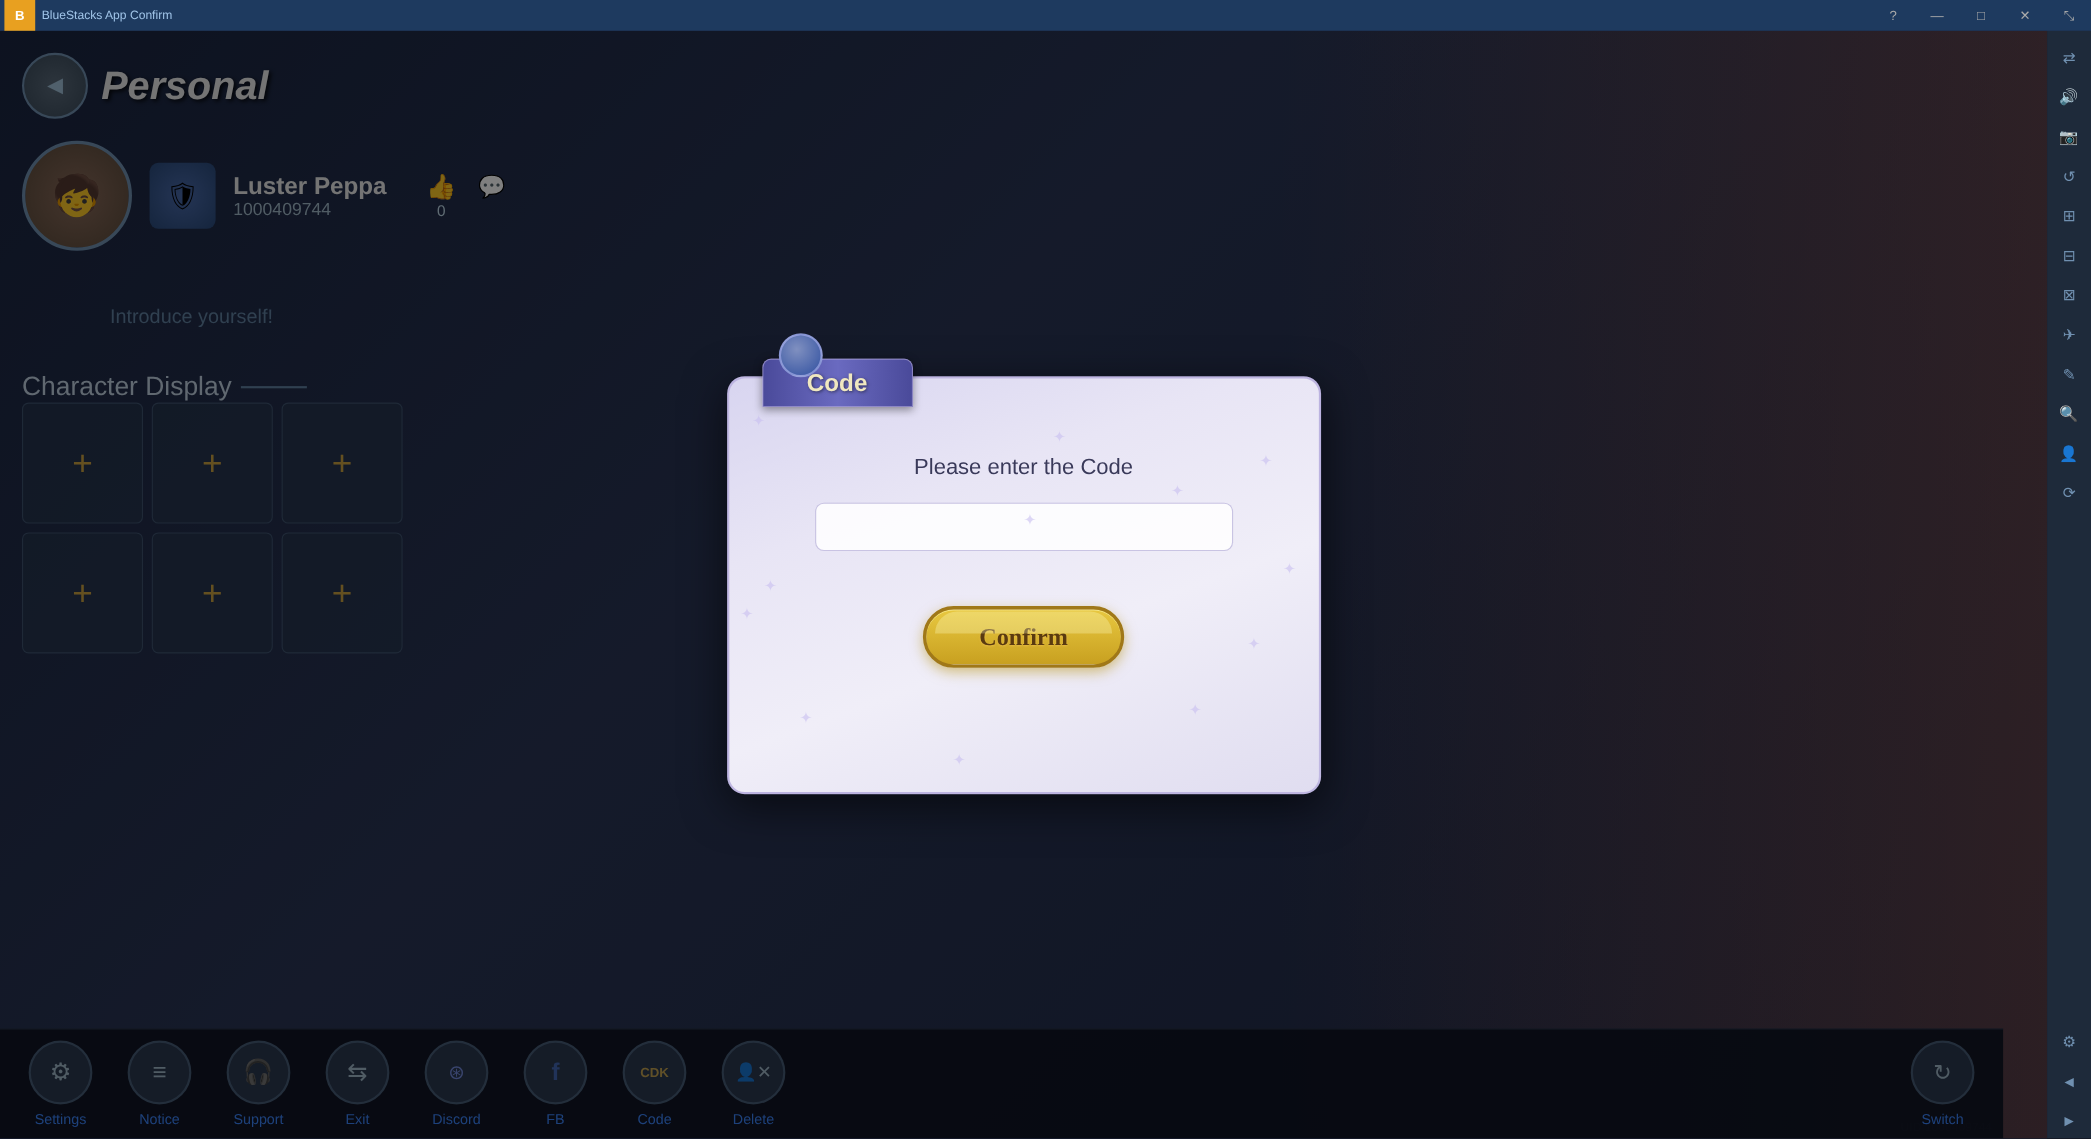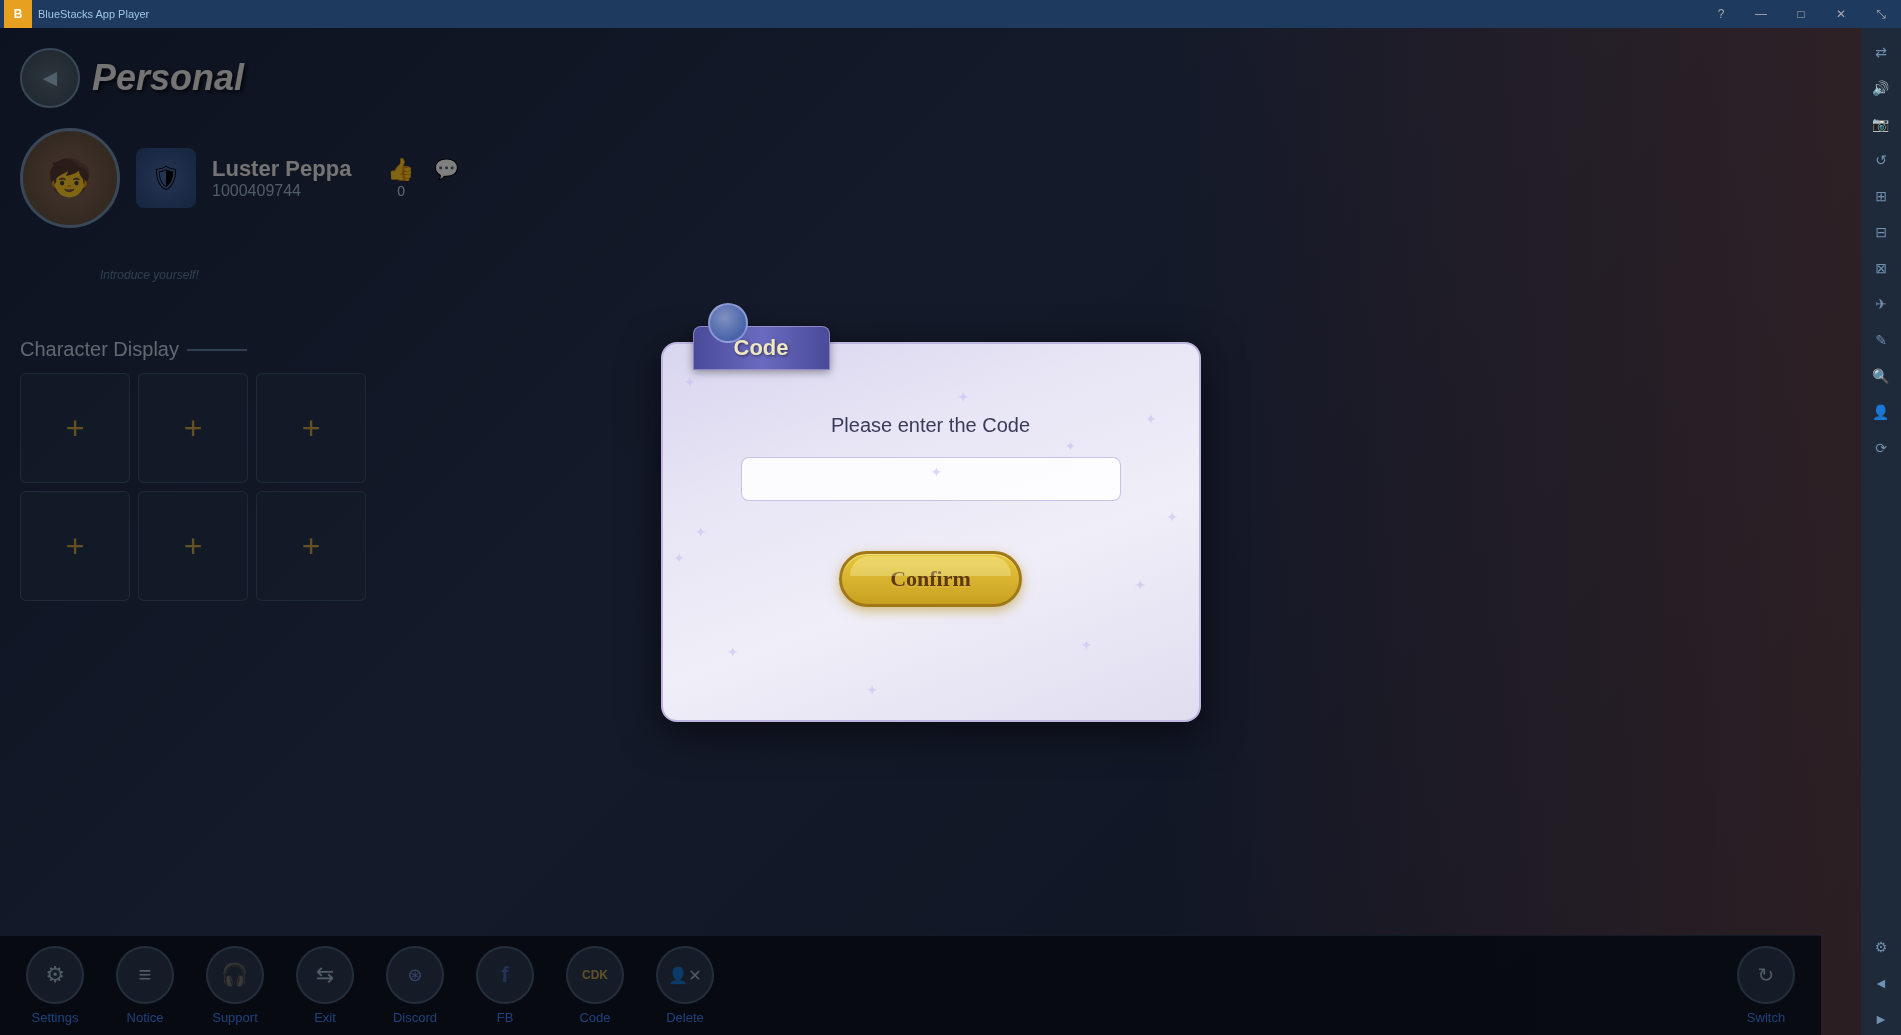--- a/index.html
+++ b/index.html
@@ -165,37 +165,35 @@
       font-size: 20px;
     }
     .action-count {
       font-size: 14px;
       color: #c0d8e8;
     }
 
     
     .introduce-text {
       position: absolute;
-      top: 240px; left: 100px;
+      top: 250px; left: 100px;
       color: #6080a0;
-      font-size: 12px;
+      font-size: 18px;
       z-index: 10;
-      font-style: italic;
     }
 
     
     .character-display {
       position: absolute;
       top: 310px; left: 20px;
       z-index: 10;
     }
     .char-display-title {
       color: #c0d0e0;
-      font-size: 20px;
-      margin-bottom: 12px;
+      font-size: 24px;
       display: flex;
       align-items: center;
       gap: 8px;
     }
     .char-display-title::after {
       content: '';
       display: inline-block;
       width: 60px; height: 2px;
       background: #6080a0;
     }
@@ -361,21 +359,21 @@
       top: 2px; left: 8px; right: 8px; height: 40%;
       background: rgba(255,255,200,0.3);
       border-radius: 20px 20px 0 0;
     }
   </style>
 </head>
 <body>
 
 <div class="titlebar">
   <div class="titlebar-logo">B</div>
-  <span class="titlebar-app-name">BlueStacks App Player</span>
+  <span class="titlebar-app-name">BlueStacks App Confirm</span>
   <div class="titlebar-controls">
     <div class="titlebar-btn">?</div>
     <div class="titlebar-btn">—</div>
     <div class="titlebar-btn">□</div>
     <div class="titlebar-btn close">✕</div>
     <div class="titlebar-btn">⤡</div>
   </div>
 </div>
 
 <div class="right-sidebar">

